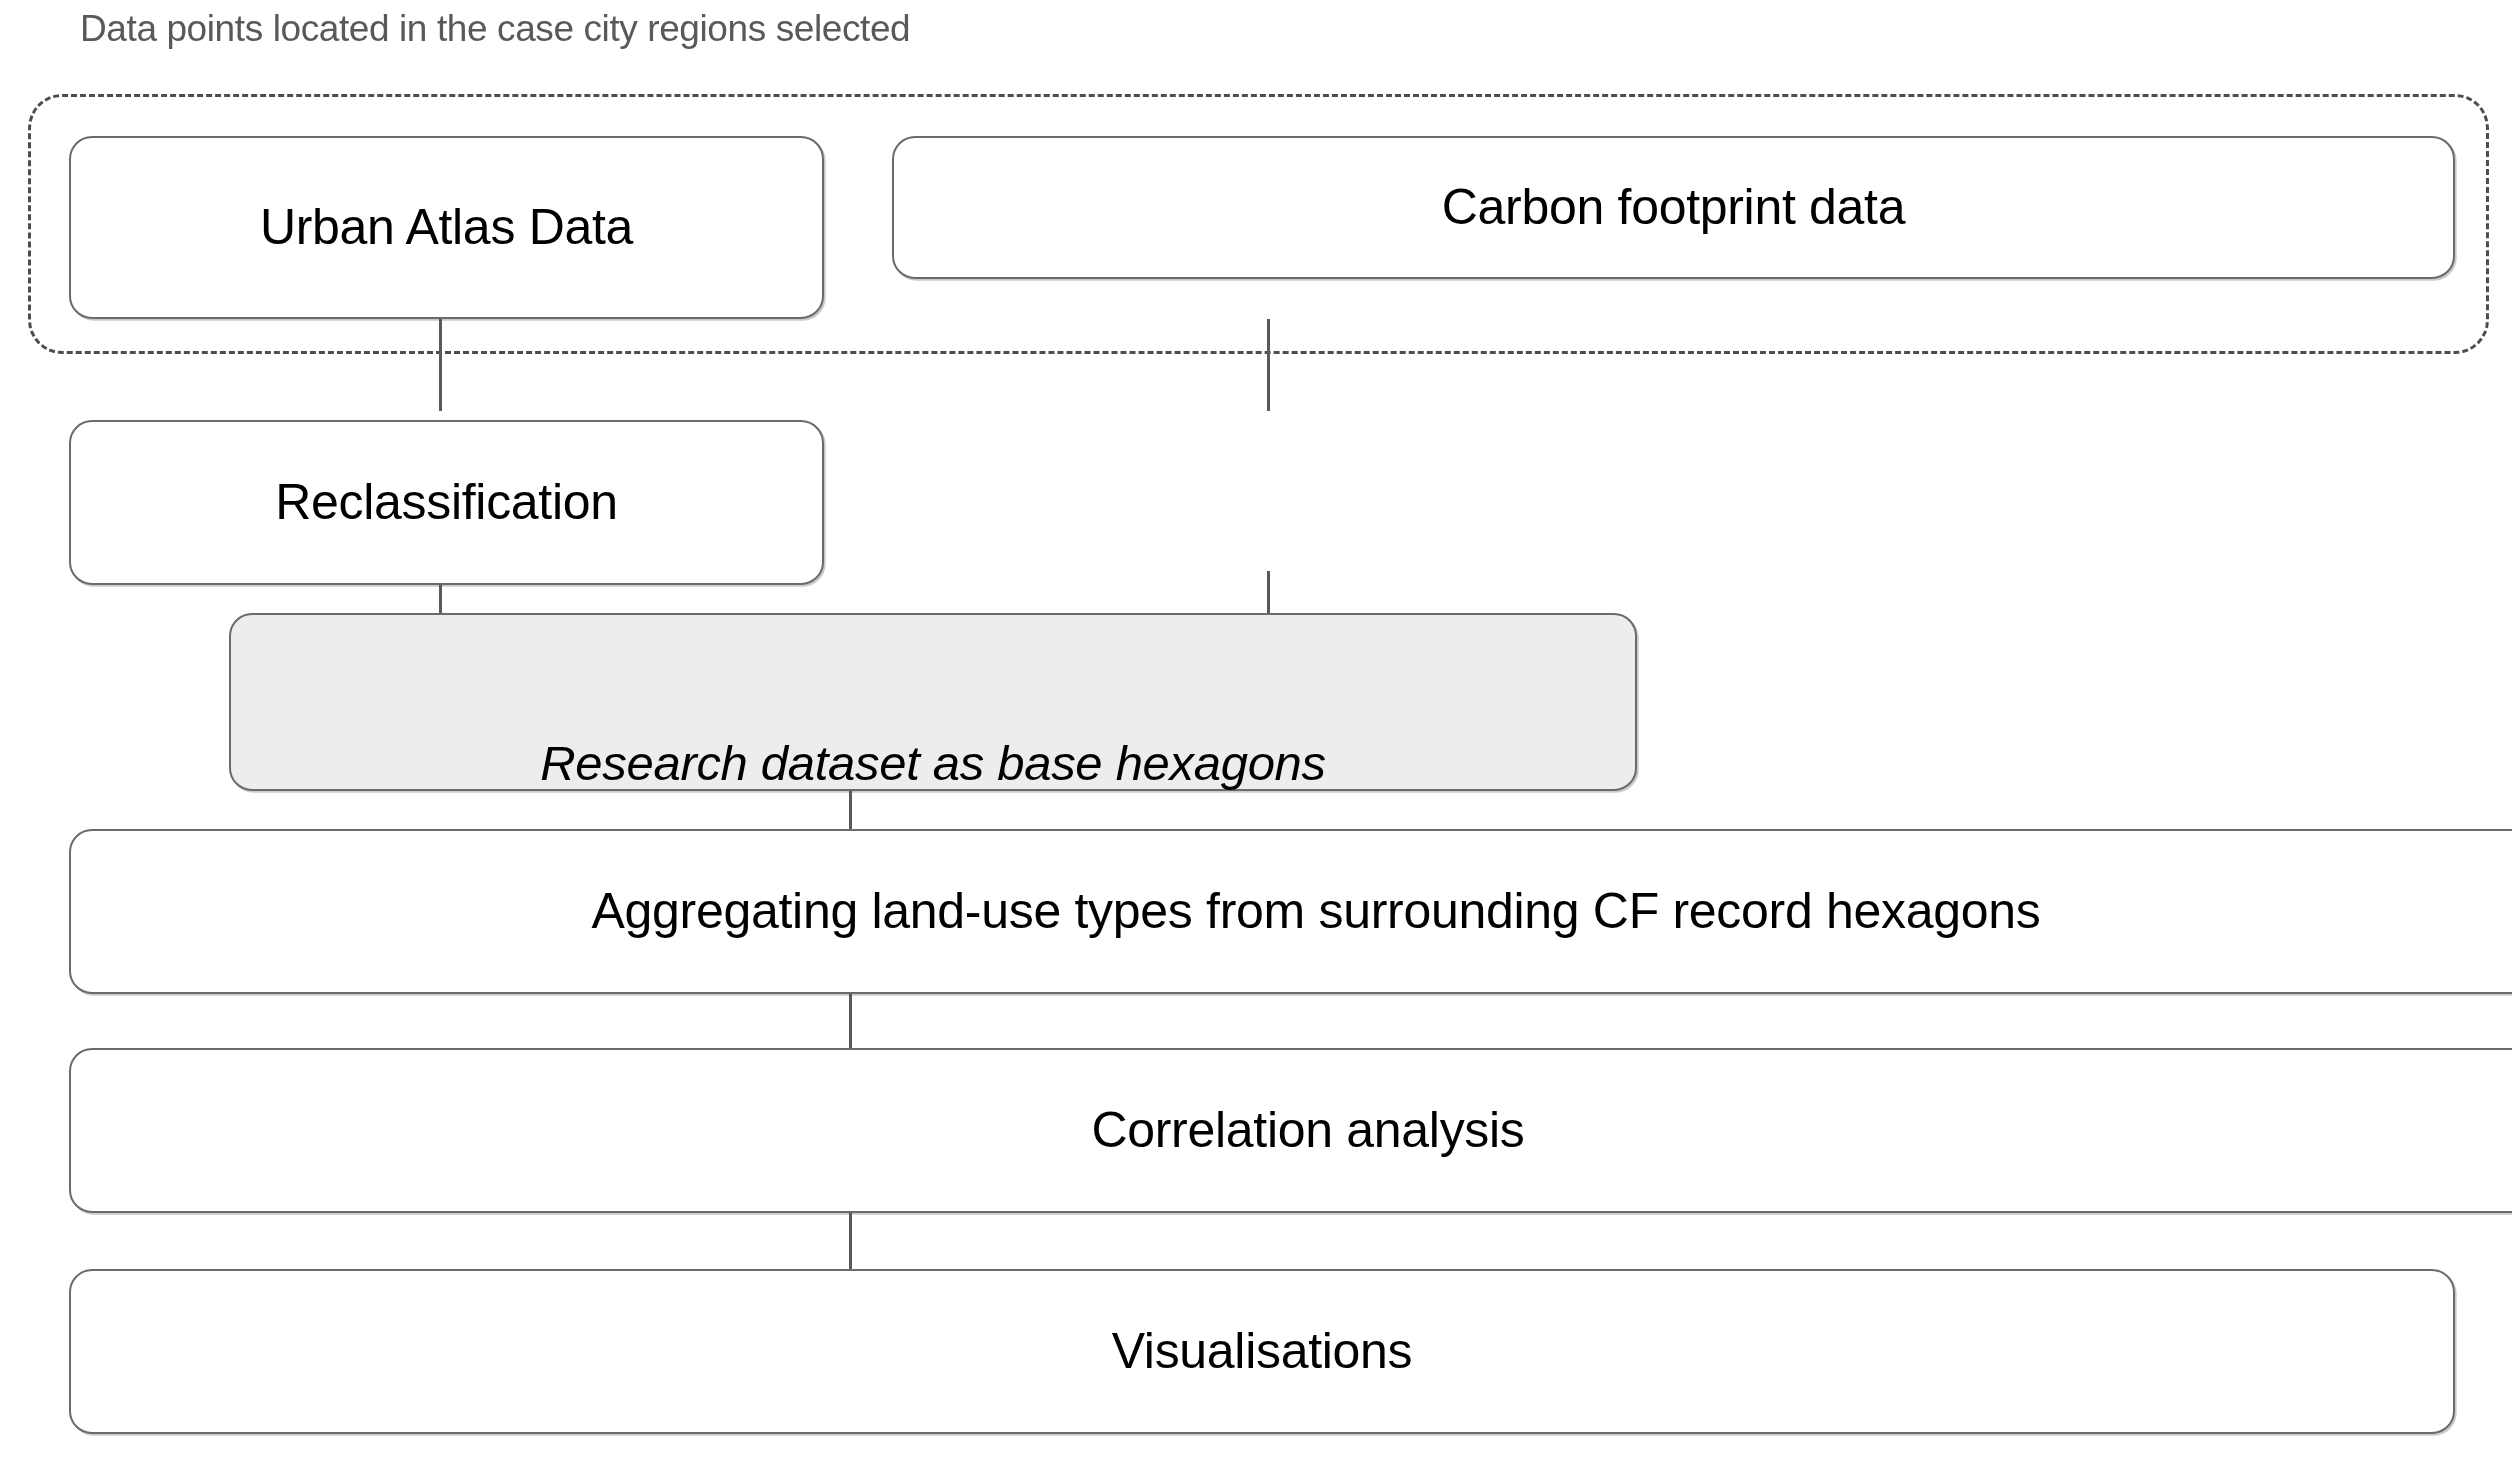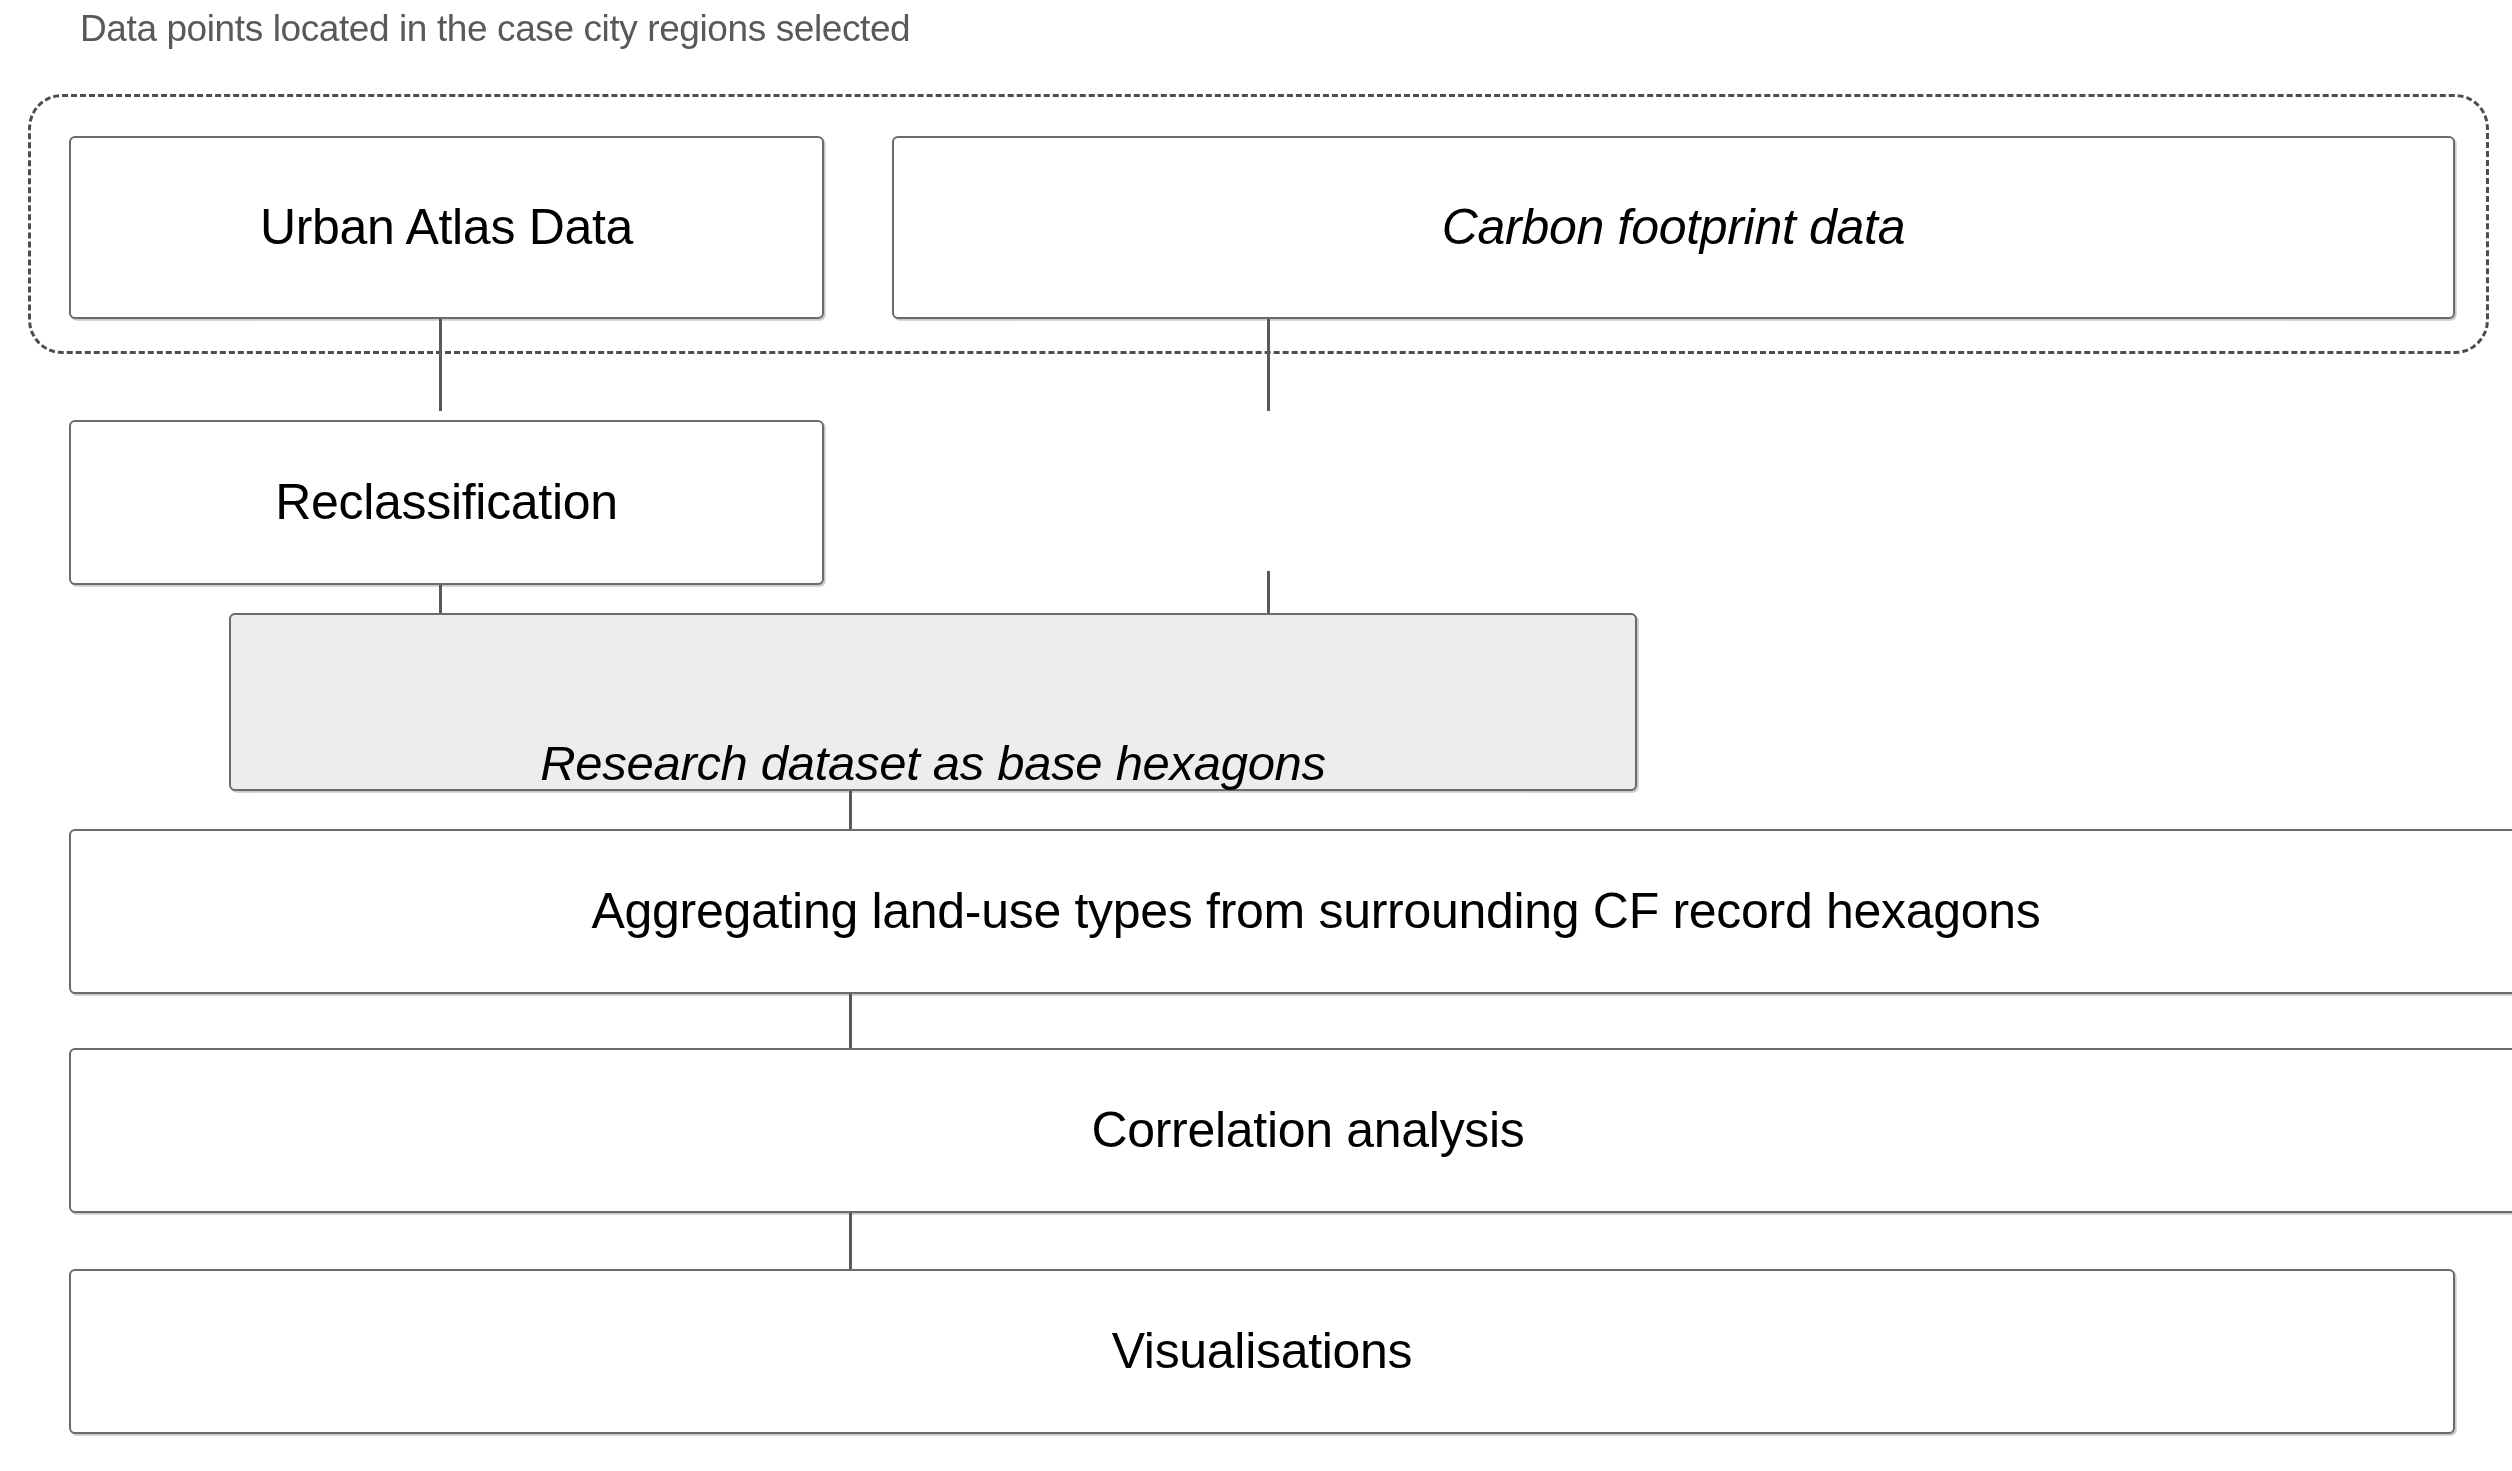--- a/index.html
+++ b/index.html
@@ -47,21 +47,21 @@
     position: absolute;
     width: 3.4px;
     background: #595959;
   }
 
   
   .node {
     position: absolute;
     box-sizing: border-box;
     border: 2.5px solid #6b6b6b;
-    border-radius: 6px;
+    border-radius: 23px;
     background: #ffffff;
     display: flex;
     align-items: center;
     justify-content: center;
     box-shadow: 1.7px 1.7px 0 rgba(80,80,80,0.30);
   }
   .node .label {
     font-size: 50px;
     color: #000000;
     line-height: 1.05;
@@ -92,21 +92,21 @@
   <div class="connector" style="left:439px; top:571px;  height:92px;"></div>
   <div class="connector" style="left:1267px; top:571px; height:92px;"></div>
   <div class="connector" style="left:849px; top:781px; height:101px;"></div>
   <div class="connector" style="left:849px; top:990px; height:101px;"></div>
   <div class="connector" style="left:849px; top:1213px; height:101px;"></div>
 
   <div class="node" style="left:69px; top:136px; width:755px; height:183px;">
     <span class="label">Urban Atlas Data</span>
   </div>
 
-  <div class="node" style="left:892px; top:136px; width:1563px; height:183px;font-style:italic;">
+  <div class="node" style="left:892px; top:136px; width:1563px; height:143px;">
     <span class="label">Carbon footprint data</span>
   </div>
 
   <div class="node" style="left:69px; top:420px; width:755px; height:165px;">
     <span class="label">Reclassification</span>
   </div>
 
 
   <div class="node shaded" style="left:229px; top:613px; width:1408px; height:178px;">
     <span class="label">Research dataset as base hexagons</span>

